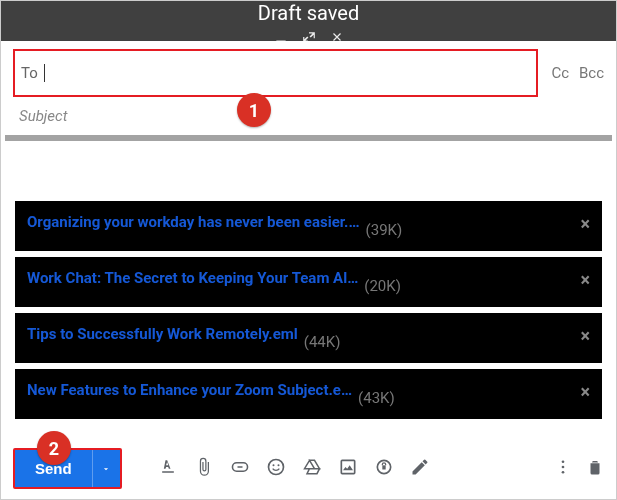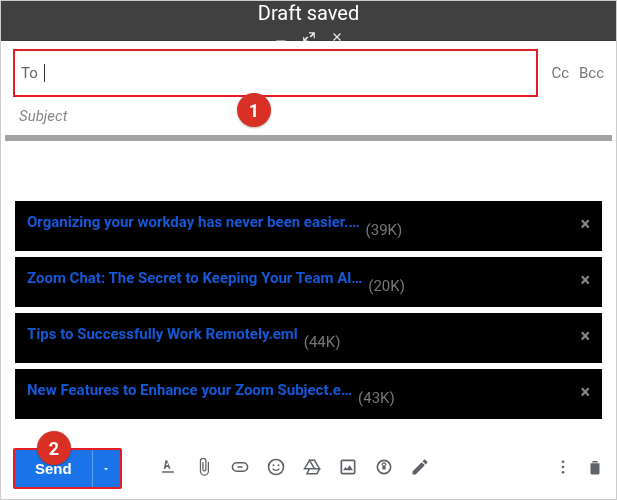--- a/index.html
+++ b/index.html
@@ -121,21 +121,21 @@
 
   <div class="body-area">
     <div class="attachments">
       <div class="attach">
         <span class="name">Organizing your workday has never been easier.…</span>
         <span class="size">(39K)</span>
         <span class="spacer"></span>
         <span class="remove">×</span>
       </div>
       <div class="attach">
-        <span class="name">Zoom Chat: The Secret to Keeping Your Team Al…</span>
+        <span class="name">Work Chat: The Secret to Keeping Your Team Al…</span>
         <span class="size">(20K)</span>
         <span class="spacer"></span>
         <span class="remove">×</span>
       </div>
       <div class="attach">
         <span class="name">Tips to Successfully Work Remotely.eml</span>
         <span class="size">(44K)</span>
         <span class="spacer"></span>
         <span class="remove">×</span>
       </div>

